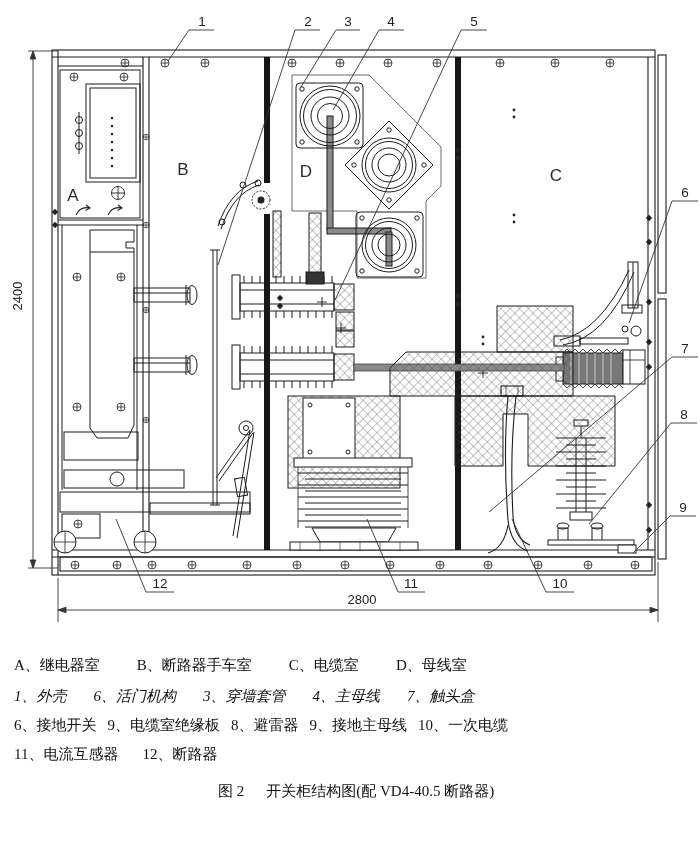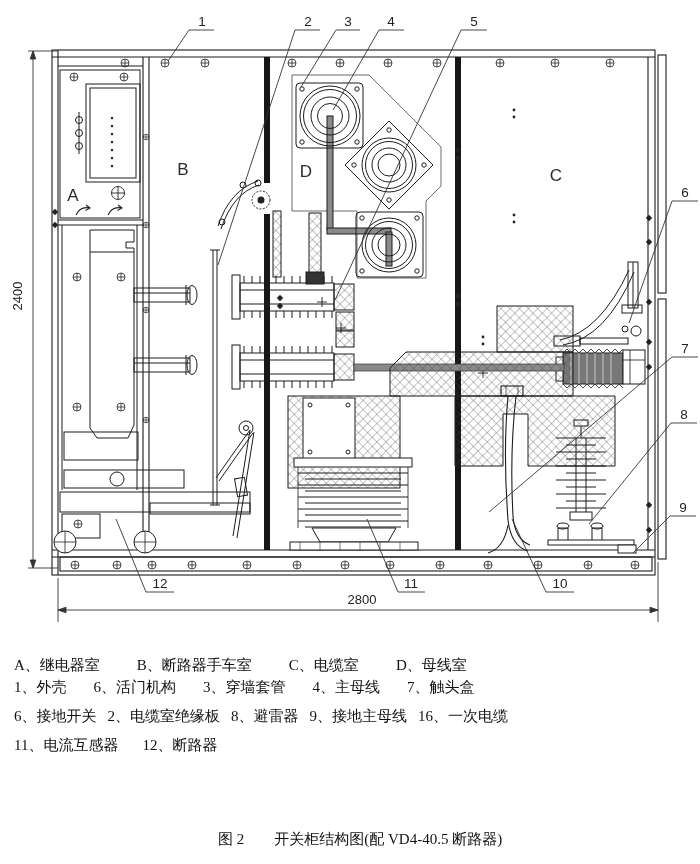--- a/index.html
+++ b/index.html
@@ -5,25 +5,25 @@
   html,body{margin:0;padding:0;background:#fff;}
   .page{position:relative;width:700px;height:864px;background:#fff;overflow:hidden;
         font-family:"Liberation Serif","DejaVu Serif",serif;color:#111;}
   svg{position:absolute;left:0;top:0;}
   svg text{font-family:"Liberation Sans","DejaVu Sans",sans-serif;fill:#222;}
   .callout{font-size:13.5px;}
   .complabel{font-size:17px;fill:#2b2b2b;}
   .dimtext{font-size:13px;}
   .legend{position:absolute;left:14px;top:656px;width:676px;font-size:15px;}
   .lg-row{display:flex;line-height:18px;white-space:nowrap;}
-  .lg-comp{gap:37px;margin-bottom:4px;}
-  .lg-r1{gap:27px;margin-bottom:11px;}
+  .lg-comp{gap:37px;margin-bottom:13px;}
+  .lg-r1{gap:27px;margin-bottom:11px;font-style:italic;}
   .lg-r2{gap:11px;margin-bottom:11px;}
   .lg-r3{gap:24px;}
-  .caption{position:absolute;left:218px;top:830px;display:flex;gap:30px;font-size:15px;white-space:nowrap;}
+  .caption{position:absolute;left:218px;top:782px;display:flex;gap:22px;font-size:15px;white-space:nowrap;}
 </style>
 </head>
 <body>
 
 <div class="page">
 
 <svg width="700" height="640" viewBox="0 0 700 640">
   <defs>
     <pattern id="xh" width="6.5" height="6.5" patternUnits="userSpaceOnUse" patternTransform="rotate(45)">
       <path d="M0 0H6.5M0 0V6.5" stroke="#3f3f3f" stroke-width="0.6" fill="none"></path>
@@ -366,24 +366,24 @@
   </div>
   <div class="lg-row lg-r1">
     <span>1、外壳</span>
     <span>6、活门机构</span>
     <span>3、穿墙套管</span>
     <span>4、主母线</span>
     <span>7、触头盒</span>
   </div>
   <div class="lg-row lg-r2">
     <span>6、接地开关</span>
-    <span>2、电缆室绝缘板</span>
+    <span>9、电缆室绝缘板</span>
     <span>8、避雷器</span>
     <span>9、接地主母线</span>
-    <span>16、一次电缆</span>
+    <span>10、一次电缆</span>
   </div>
   <div class="lg-row lg-r3">
     <span>11、电流互感器</span>
     <span>12、断路器</span>
   </div>
 </div>
 
 <div class="caption">
   <span>图 2</span>
   <span>开关柜结构图(配 VD4-40.5 断路器)</span>

